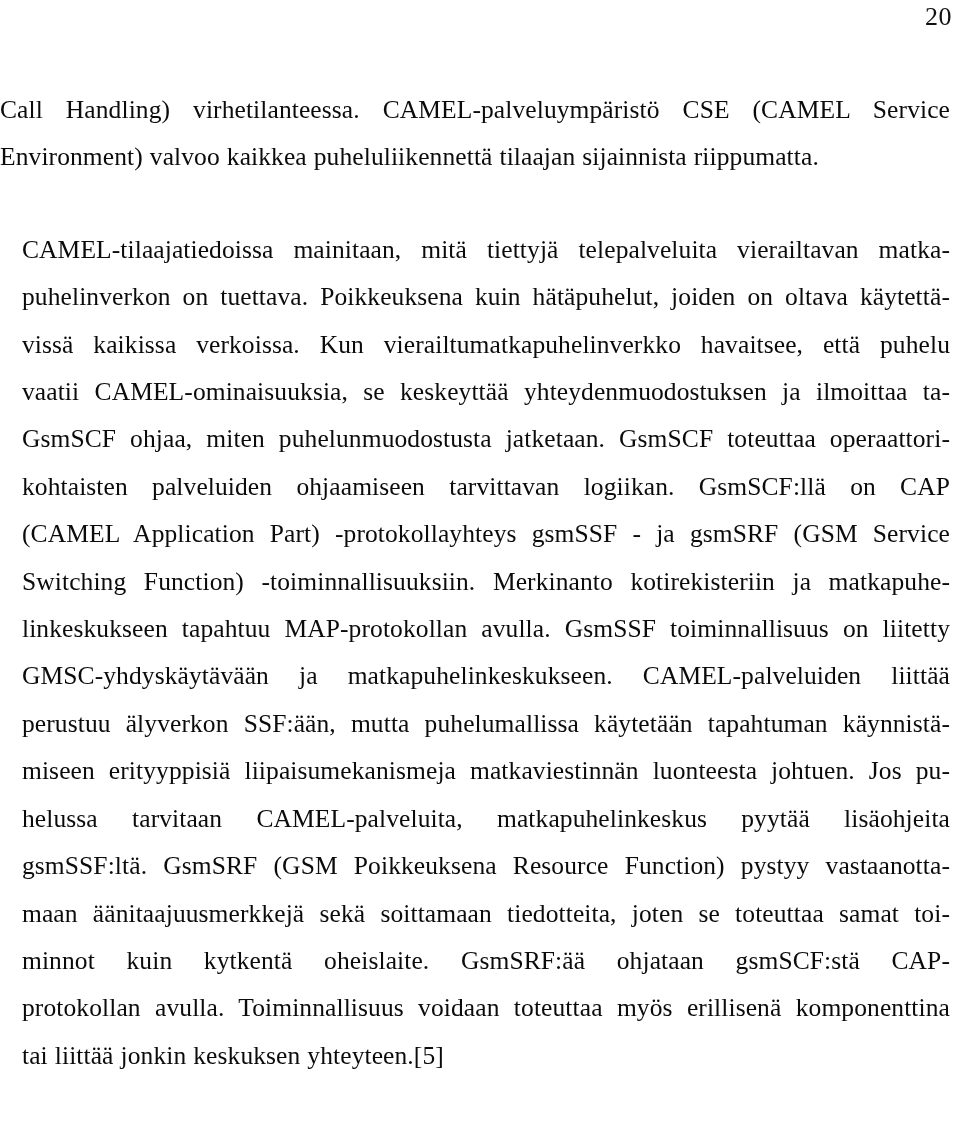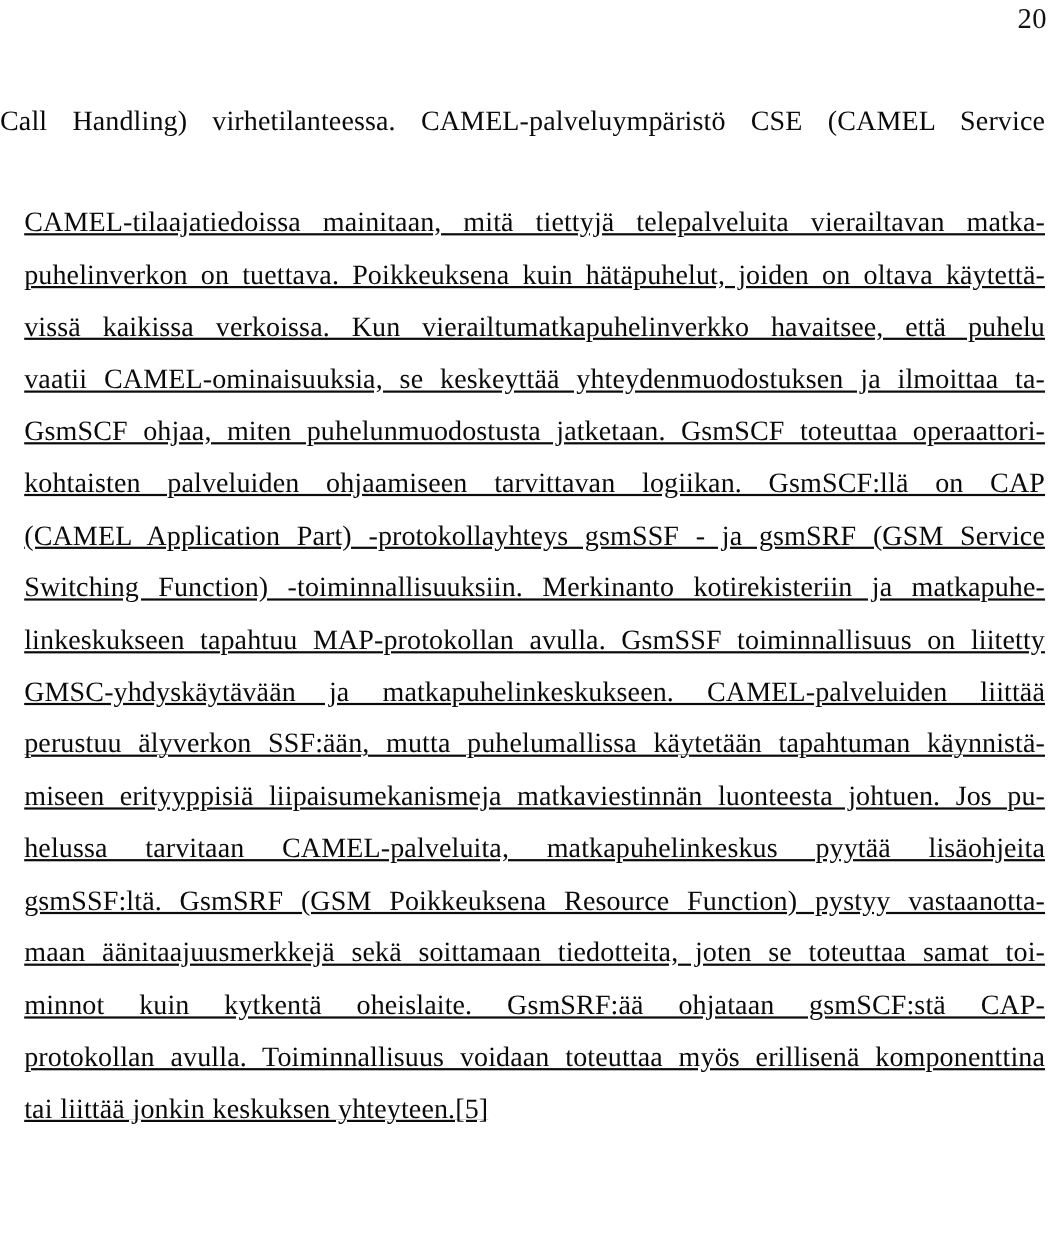--- a/index.html
+++ b/index.html
@@ -41,21 +41,20 @@
     text-justify: inter-word;
     font-size: 25.5px;
     line-height: 47.4px;
     letter-spacing: 0.1px;
     color: #0b0b0b;
     word-spacing: 0.5px;
     hyphens: none;
   }
   .para + .para {
     margin-top: 45px;
-    text-decoration: underline;
   }
   .para.indented {
     text-indent: 22px;
   }
   
   .jline {
     display: block;
     text-align: justify;
     text-align-last: justify;
     white-space: nowrap;
@@ -71,20 +70,21 @@
 <body>
 
 <div class="page">
 
   <div class="page-number">20</div>
 
   <div class="body-block">
 
     <div class="para" id="para-1">
         <span class="jline">Call Handling) virhetilanteessa. CAMEL-palveluympäristö CSE (CAMEL Service</span>
+        <span class="jline last">Environment) valvoo kaikkea puheluliikennettä tilaajan sijainnista riippumatta.</span>
       </div>
 
     <div class="para indented" id="para-2">
         <span class="jline first">CAMEL-tilaajatiedoissa mainitaan, mitä tiettyjä telepalveluita vierailtavan matka-</span>
         <span class="jline">puhelinverkon on tuettava. Poikkeuksena kuin hätäpuhelut, joiden on oltava käytettä-</span>
         <span class="jline">vissä kaikissa verkoissa. Kun vierailtumatkapuhelinverkko havaitsee, että puhelu</span>
         <span class="jline">vaatii CAMEL-ominaisuuksia, se keskeyttää yhteydenmuodostuksen ja ilmoittaa ta-</span>
         <span class="jline">GsmSCF ohjaa, miten puhelunmuodostusta jatketaan. GsmSCF toteuttaa operaattori-</span>
         <span class="jline">kohtaisten palveluiden ohjaamiseen tarvittavan logiikan. GsmSCF:llä on CAP</span>
         <span class="jline">(CAMEL Application Part) -protokollayhteys gsmSSF - ja gsmSRF (GSM Service</span>

